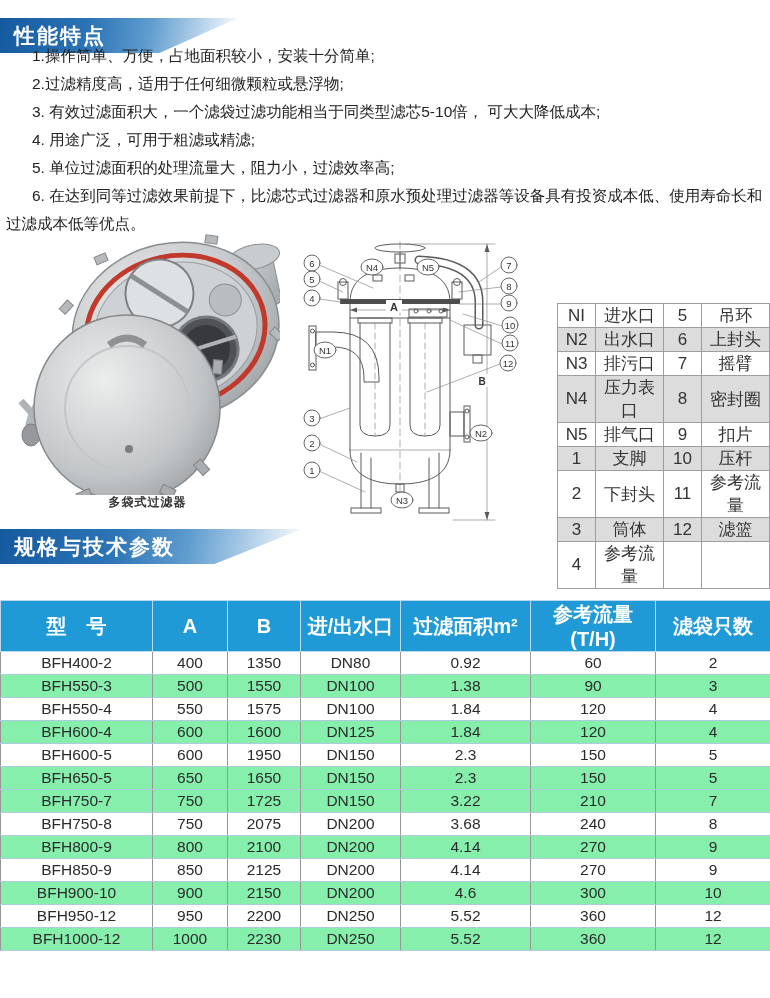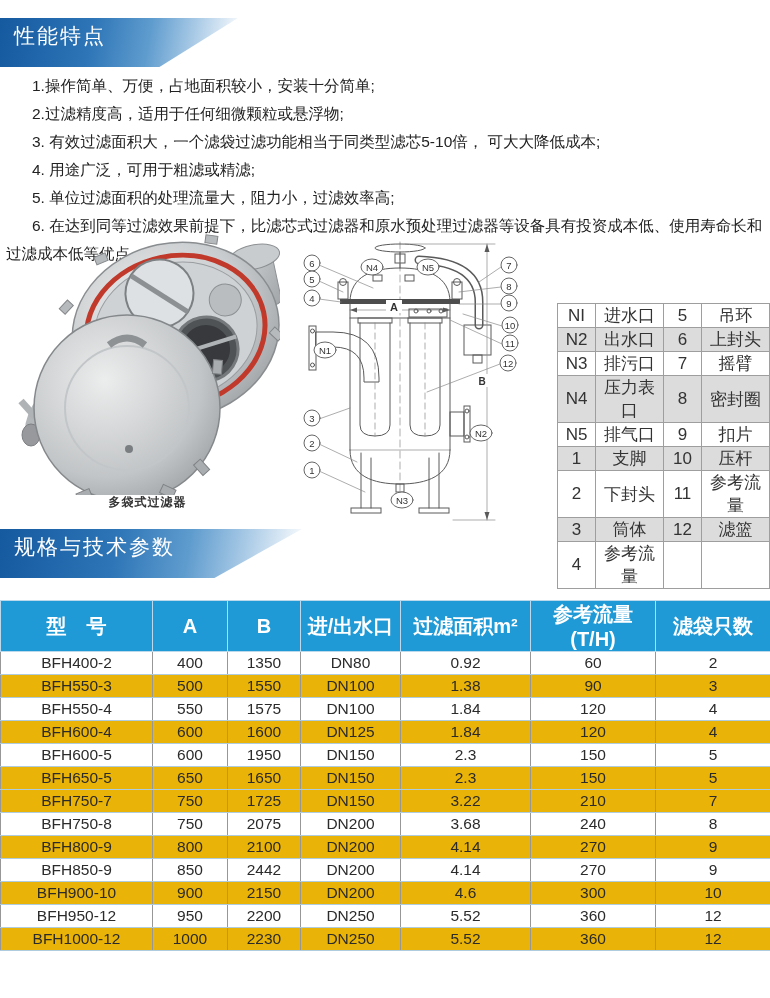--- a/index.html
+++ b/index.html
@@ -1,30 +1,30 @@
 <!DOCTYPE html>
 <html><head>
 <meta charset="utf-8">
 <style>
   * { margin:0; padding:0; box-sizing:border-box; }
   body { background:#fff; font-family:"Liberation Sans", sans-serif; }
   .page { position:relative; width:770px; height:998px; background:#fff; overflow:hidden; margin:0 auto; }
 
   
   .banner {
-    position:absolute; left:0; height:49px; line-height:35px;
-    padding-left:14px; color:#fff; font-weight:normal; font-size:21px;
+    position:absolute; left:0; height:35px; line-height:35px;
+    padding-left:14px; color:#fff; font-weight:bold; font-size:21px;
     letter-spacing:2px;
     background:linear-gradient(100deg,#15599f 0%,#2d75b7 38%,#5f9cce 62%,#a9cae6 80%,#eaf2f9 95%,#ffffff 100%);
   }
   .banner1 { top:18px; width:238px; clip-path:polygon(0 0,100% 0,67% 100%,0 100%); }
   .banner2 { top:529px; width:302px; clip-path:polygon(0 0,100% 0,71% 100%,0 100%); }
 
   
-  .features { position:absolute; left:6px; top:72px; width:760px; color:#222; }
+  .features { position:absolute; left:6px; top:42px; width:760px; color:#222; }
   .features p { font-size:15.5px; line-height:28px; text-indent:26px; }
 
   
   .photo-wrap { position:absolute; left:15px; top:233px; width:265px; height:262px; }
   .caption { position:absolute; left:15px; top:494px; width:265px; text-align:center;
              font-size:12px; font-weight:bold; color:#333; letter-spacing:1px; }
 
   
   .diagram-wrap { position:absolute; left:283px; top:240px; width:267px; height:290px; }
   .diagram-wrap svg { stroke-linecap:round; }
@@ -41,21 +41,21 @@
   .legend tr.alt td { background:#dcdcdc; }
 
   
   .spec { position:absolute; left:0; top:600px; width:770px;
           border-collapse:collapse; table-layout:fixed; }
   .spec th { background:#1f9ad6; color:#fff; font-size:20px; font-weight:bold;
              height:33px; border:1px solid #bcd9ec; padding:0; }
   .spec td { height:23px; text-align:center; font-size:15.5px; color:#2b2b2b;
              border-top:1px solid #aeccdd; border-bottom:1px solid #aeccdd;
              border-left:1px solid #979797; border-right:1px solid #979797; padding:0; }
-  .spec tr.alt td { background:#eab308; }
+  .spec tr.alt td { background:#86efac; }
 
   .note { position:absolute; left:28px; top:1004px; font-size:14px; font-weight:bold; color:#4d7c0f; }
 </style>
 </head>
 <body>
 
 <div class="page">
 
   <div class="banner banner1">
     <span>性能特点</span>
@@ -468,21 +468,21 @@
           <td>800</td>
           <td>2100</td>
           <td>DN200</td>
           <td>4.14</td>
           <td>270</td>
           <td>9</td>
         </tr>
         <tr>
           <td>BFH850-9</td>
           <td>850</td>
-          <td>2442</td>
+          <td>2125</td>
           <td>DN200</td>
           <td>4.14</td>
           <td>270</td>
           <td>9</td>
         </tr>
         <tr class="alt">
           <td>BFH900-10</td>
           <td>900</td>
           <td>2150</td>
           <td>DN200</td>

